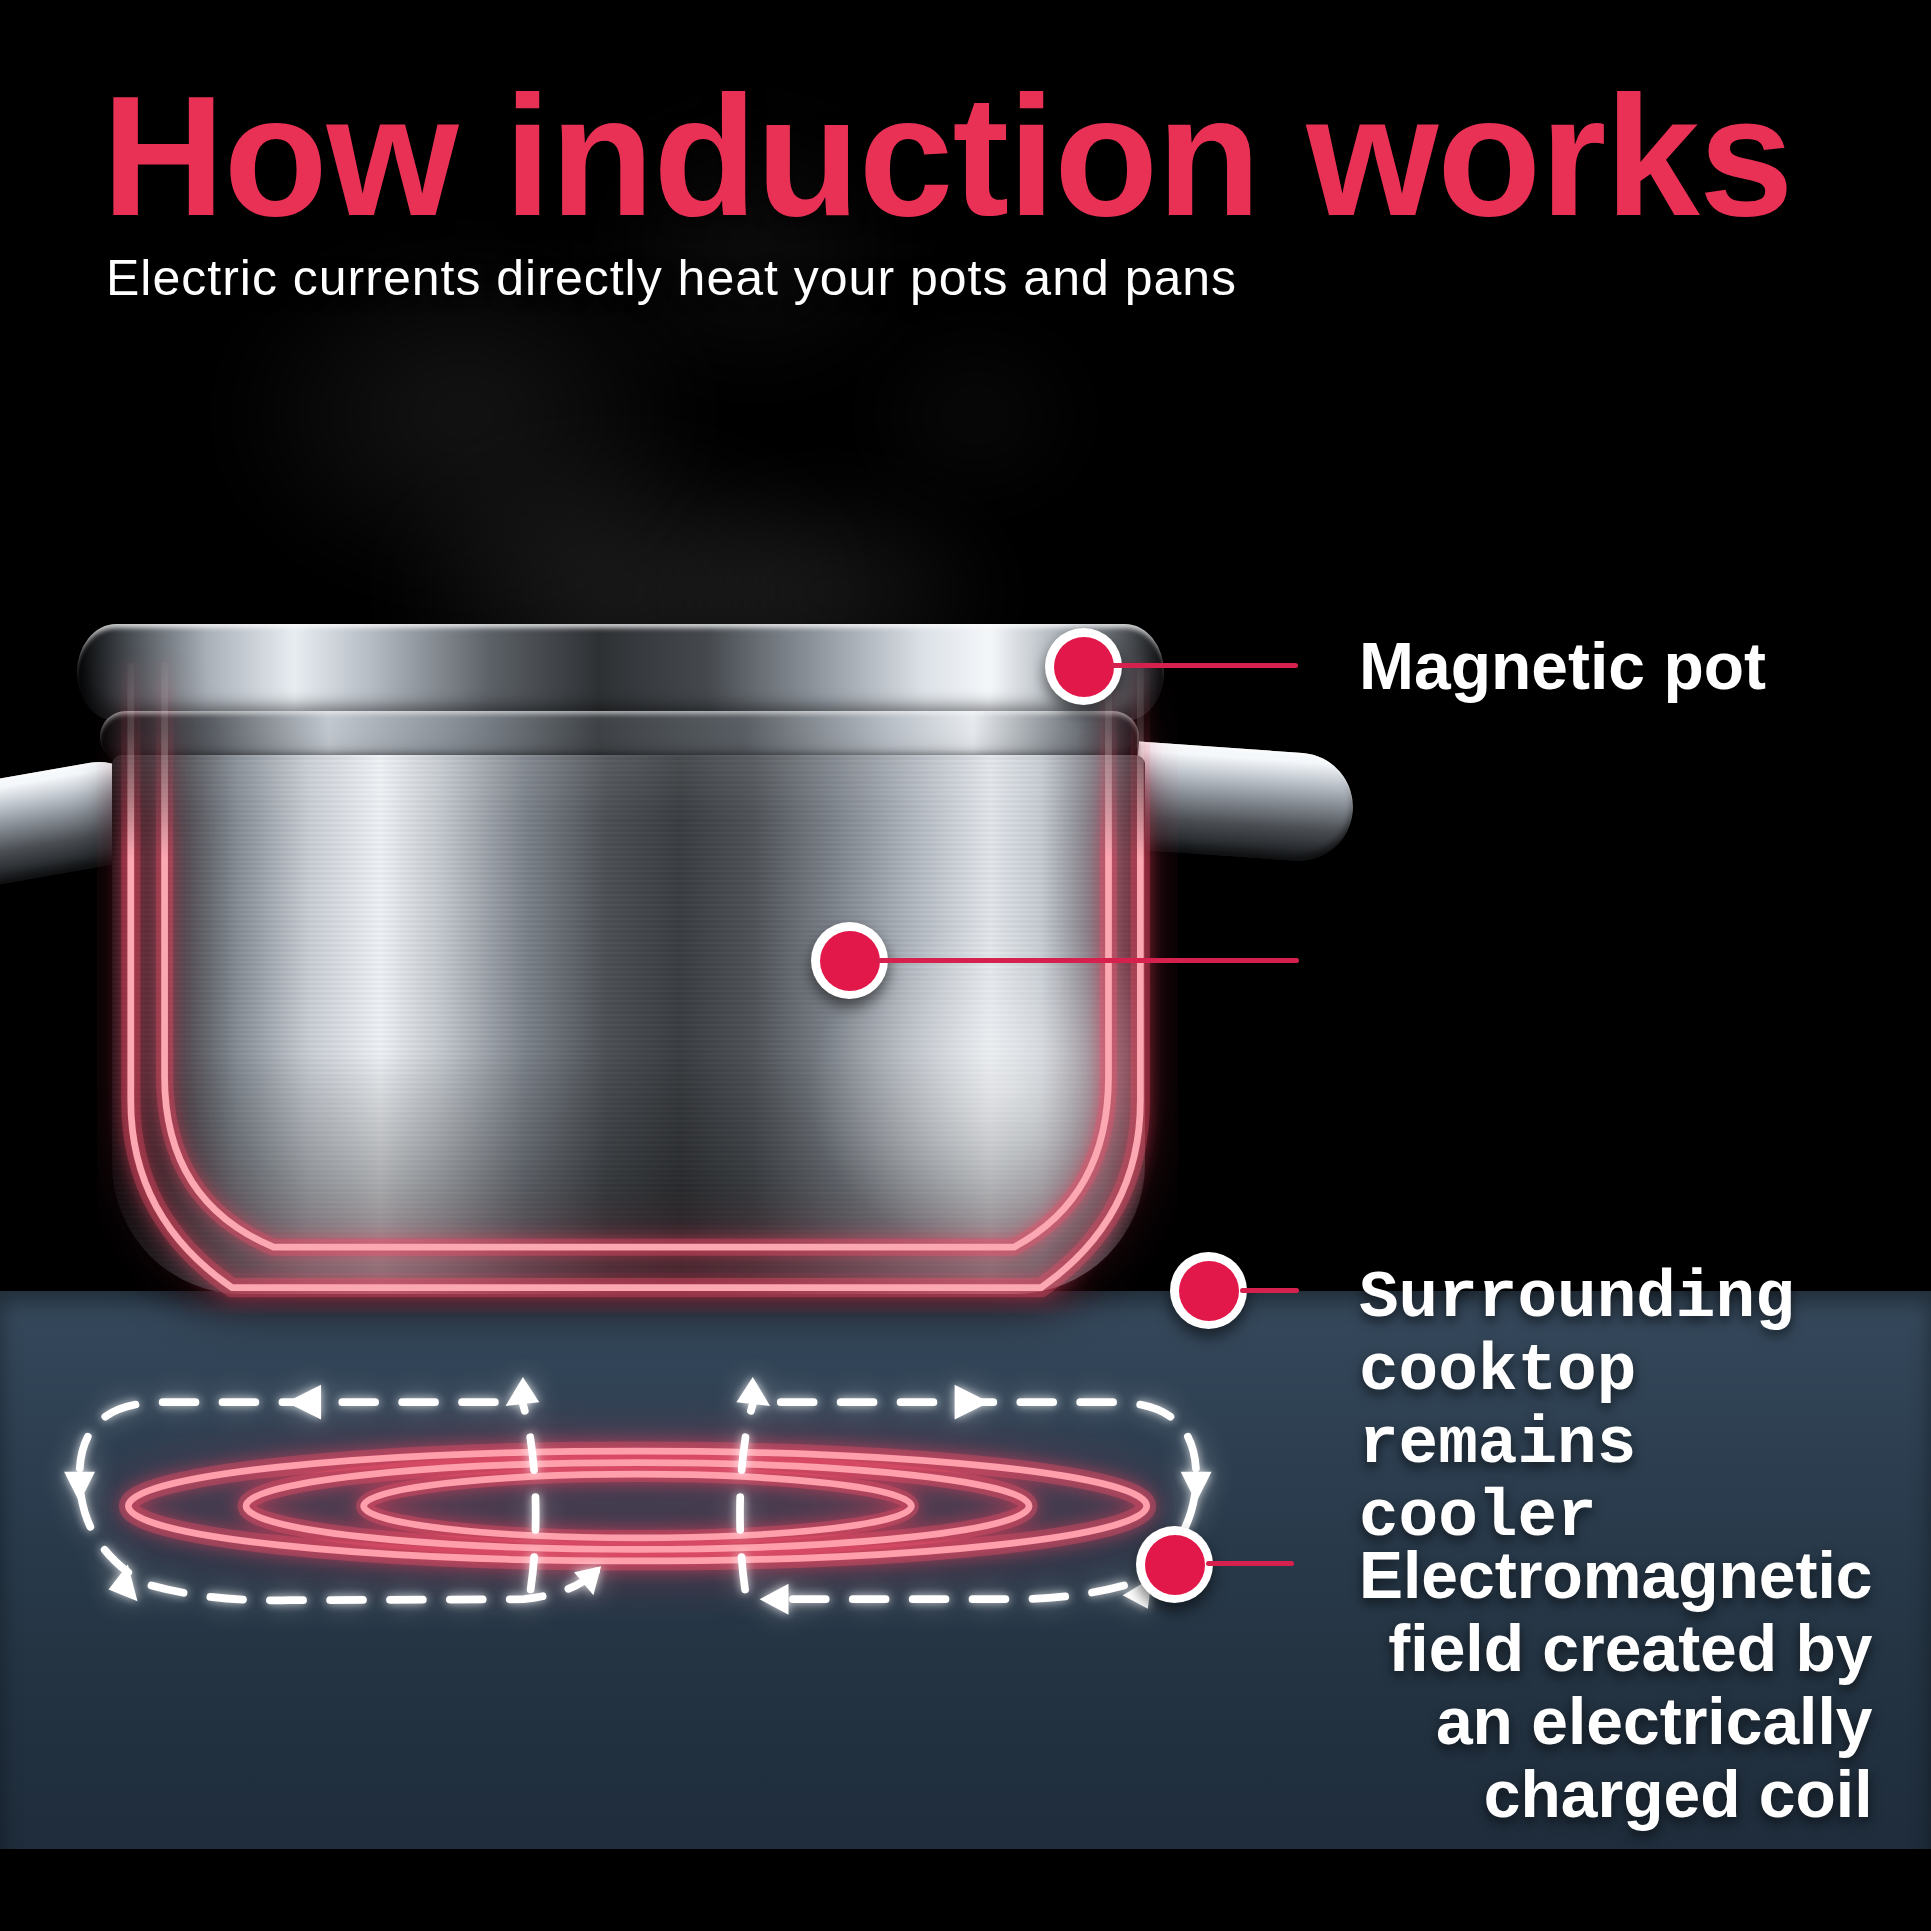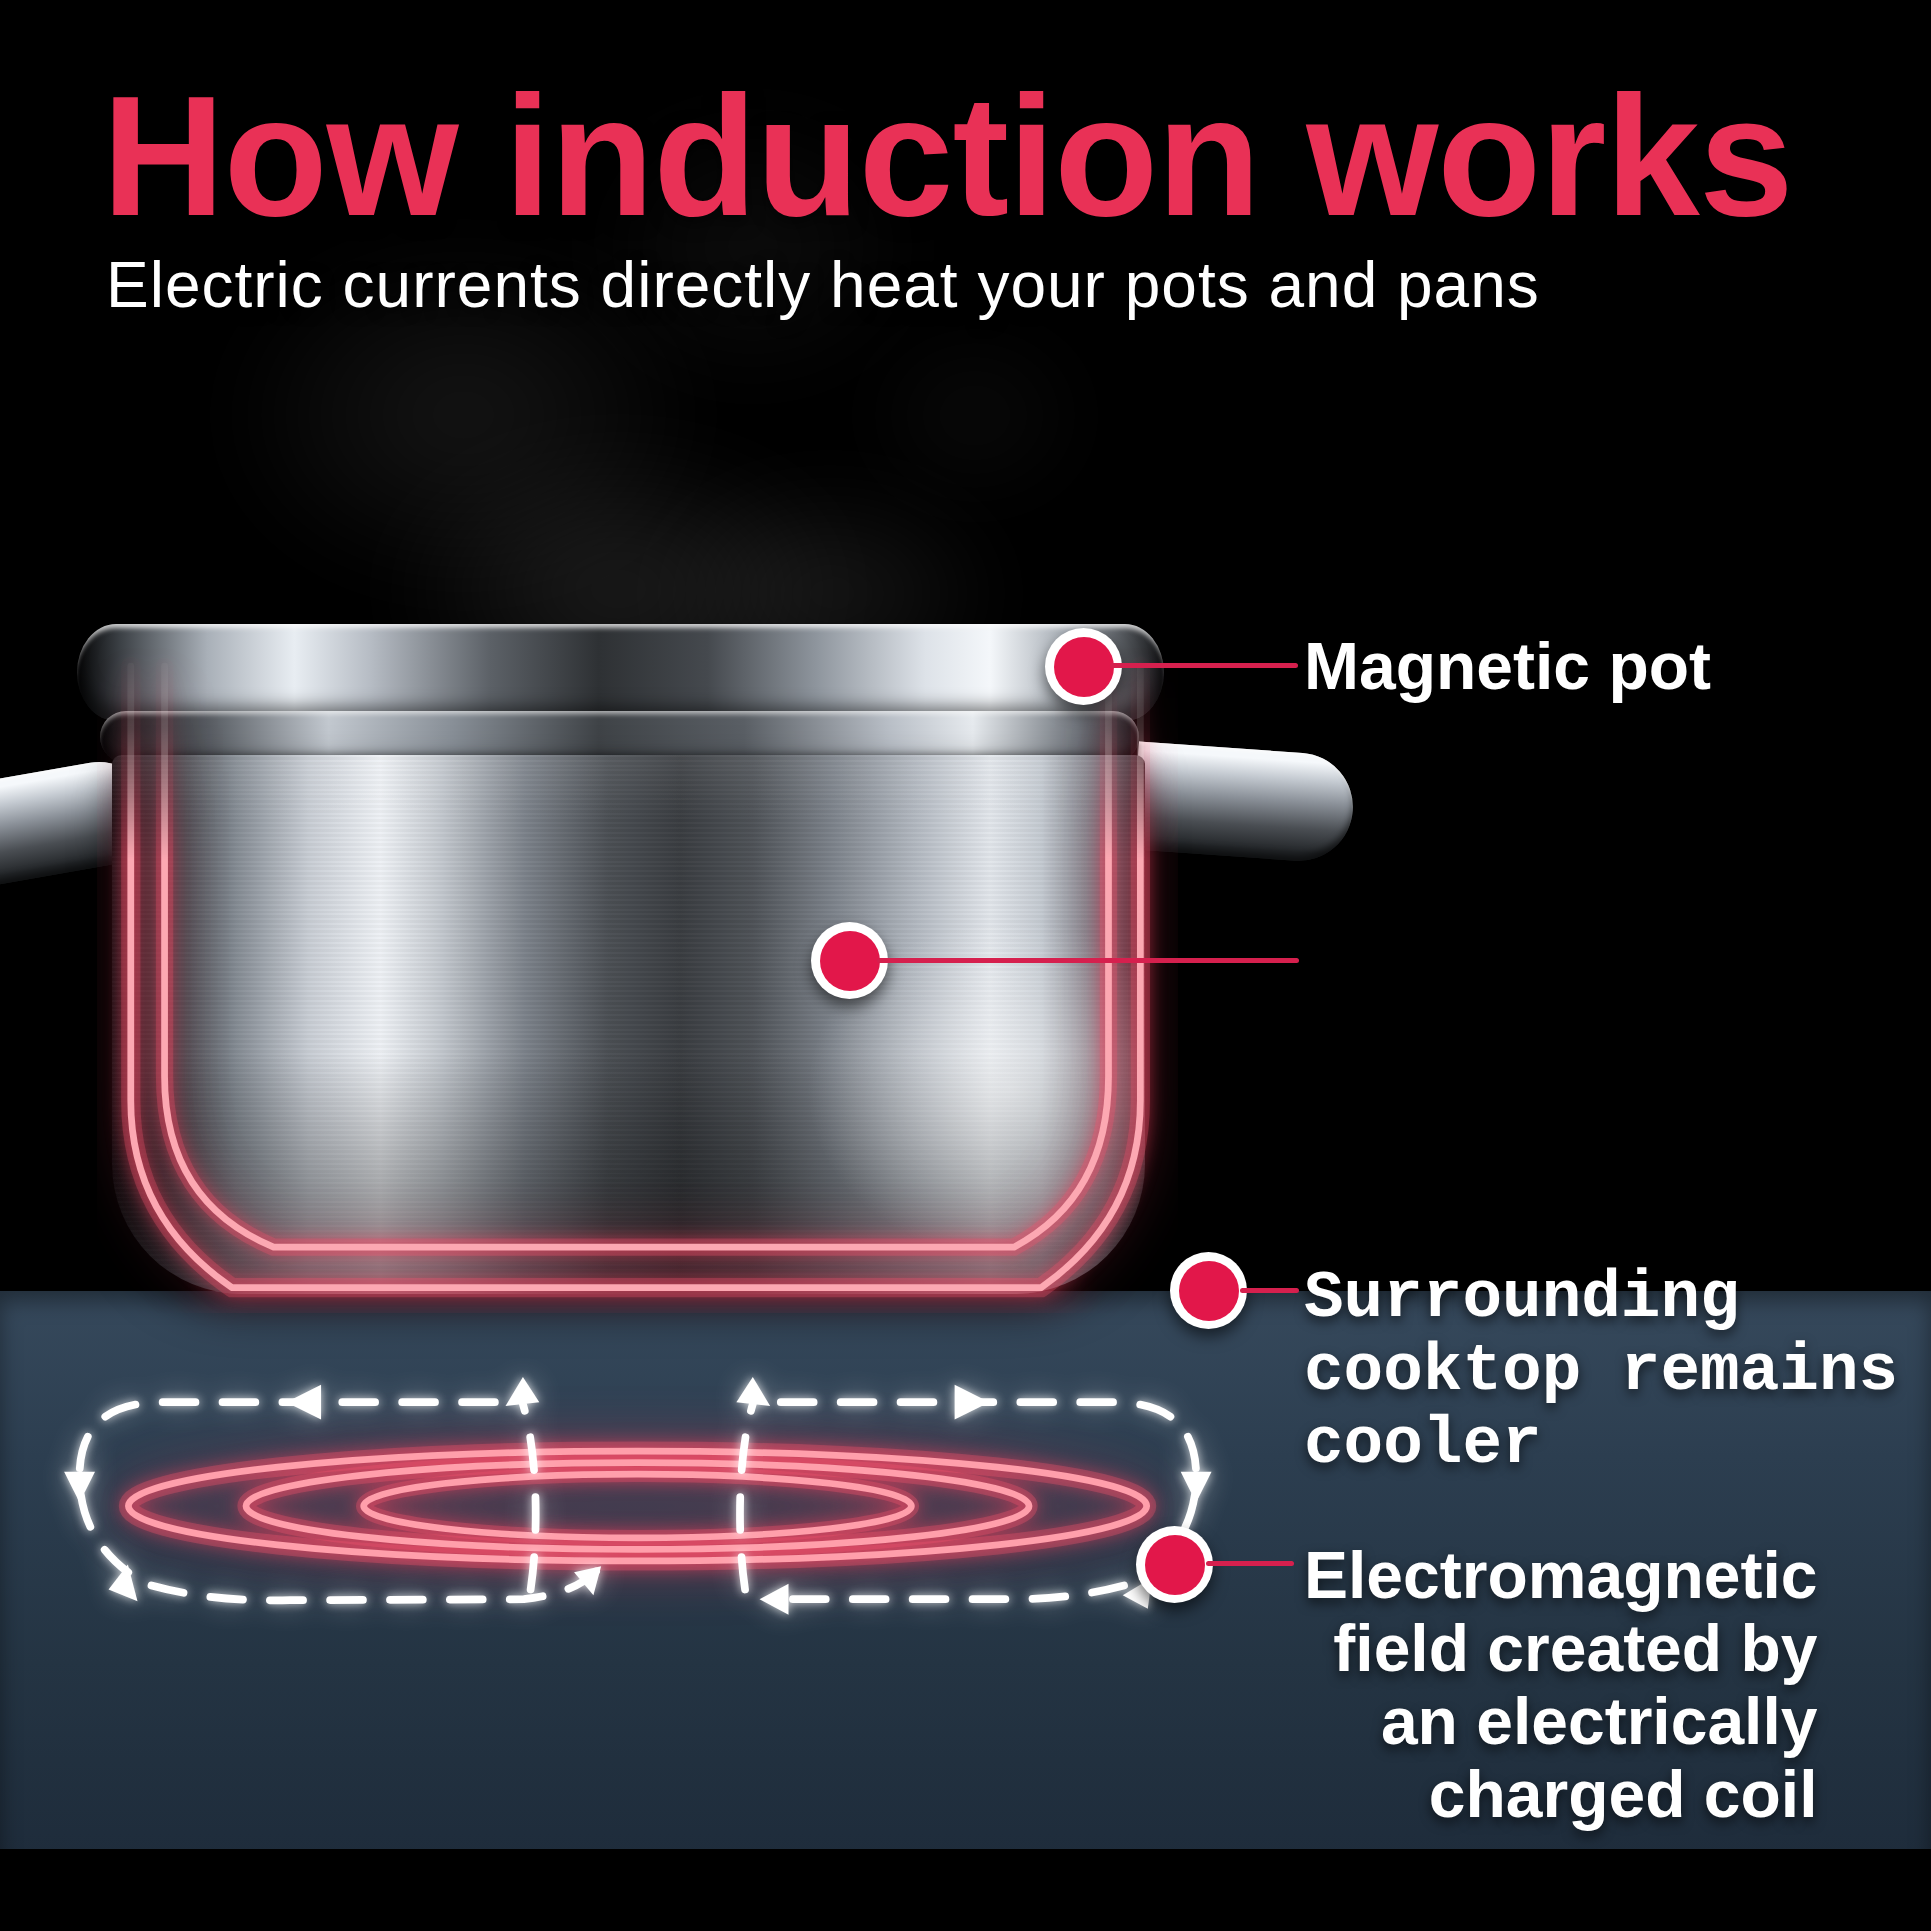--- a/index.html
+++ b/index.html
@@ -13,21 +13,21 @@
   .smoke.s1{left:116px;top:164px;width:695px;height:502px;opacity:.16;}
   .smoke.s2{left:502px;top:39px;width:502px;height:415px;opacity:.10;}
   .smoke.s3{left:290px;top:386px;width:657px;height:406px;opacity:.22;}
   .smoke.s4{left:579px;top:434px;width:502px;height:319px;opacity:.18;}
   .smoke.s5{left:811px;top:290px;width:328px;height:251px;opacity:.09;}
   
   .title{position:absolute;left:102px;top:71px;z-index:7;
     font-size:170px;font-weight:bold;letter-spacing:-1px;line-height:1;
     color:#e93156;white-space:nowrap;text-shadow:0 5.8px 17.4px rgba(0,0,0,.6);}
   .subtitle{position:absolute;left:106px;top:253px;z-index:7;
-    font-size:64px;font-weight:400;letter-spacing:1px;line-height:1;
+    font-size:50px;font-weight:400;letter-spacing:1px;line-height:1;
     color:#fff;white-space:nowrap;text-shadow:0 3.9px 13.5px rgba(0,0,0,.65);}
   
   .cooktop{position:absolute;left:0;top:1291px;width:1931px;height:640px;z-index:2;
     background:linear-gradient(180deg,#36495c 0%,#2c3e50 26%,#243443 58%,#1c2938 100%);
     box-shadow:inset 0 9.7px 21px rgba(0,0,0,.4);}
   
   .pot-rim{position:absolute;left:77px;top:624px;width:1087px;height:97px;z-index:4;
     border-radius:50px/62px;
     background:linear-gradient(90deg,#060607 0%,#3c4146 4%,#a9b0b8 12%,#e8edf2 20%,#b6bcc4 27%,#5c6167 38%,#2e3134 48%,#45494e 58%,#8e959d 68%,#dde2e8 78%,#f4f7fa 84%,#9da4ac 92%,#121315 100%);
     box-shadow:inset 0 6.8px 5.8px -2.9px rgba(255,255,255,.75), inset 0 -13.5px 17.4px rgba(0,0,0,.55);}
@@ -58,21 +58,21 @@
   .underpot-glow{position:absolute;left:203px;top:1274px;width:869px;height:21px;z-index:3;
     background:#f2546d;opacity:.5;filter:blur(17.4px);border-radius:10.6px;}
   
   .field-svg{position:absolute;left:39px;top:1347px;z-index:5;
     filter:drop-shadow(0 0 4.8px rgba(255,255,255,.75)) drop-shadow(0 0 13.5px rgba(255,255,255,.35));}
   
   .dot{position:absolute;z-index:6;width:77px;height:77px;border-radius:50%;background:#fff;
     box-shadow:0 7.7px 15.4px rgba(0,0,0,.55);}
   .dot::after{content:"";position:absolute;left:8.7px;top:8.7px;width:60px;height:60px;border-radius:50%;background:#e2174a;}
   .connector{position:absolute;z-index:6;height:4.8px;background:#d6204e;border-radius:2.9px;}
-  .callout-label{position:absolute;left:1304px;z-index:6;color:#fff;font-weight:bold;
+  .callout-label{position:absolute;left:1359px;z-index:6;color:#fff;font-weight:bold;
     font-size:66px;line-height:73px;white-space:pre-line;letter-spacing:0;
     text-shadow:0 4.8px 11.6px rgba(0,0,0,.6);}
 </style>
 </head>
 <body>
 
 <div id="stage">
 
   <div class="smoke s1"></div>
   <div class="smoke s2"></div>

